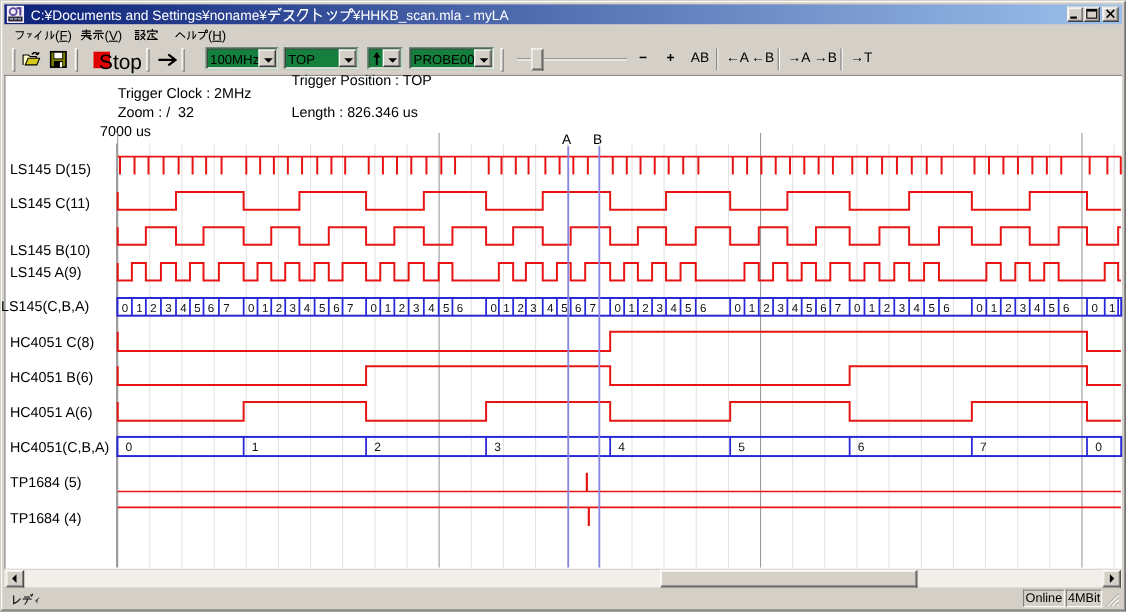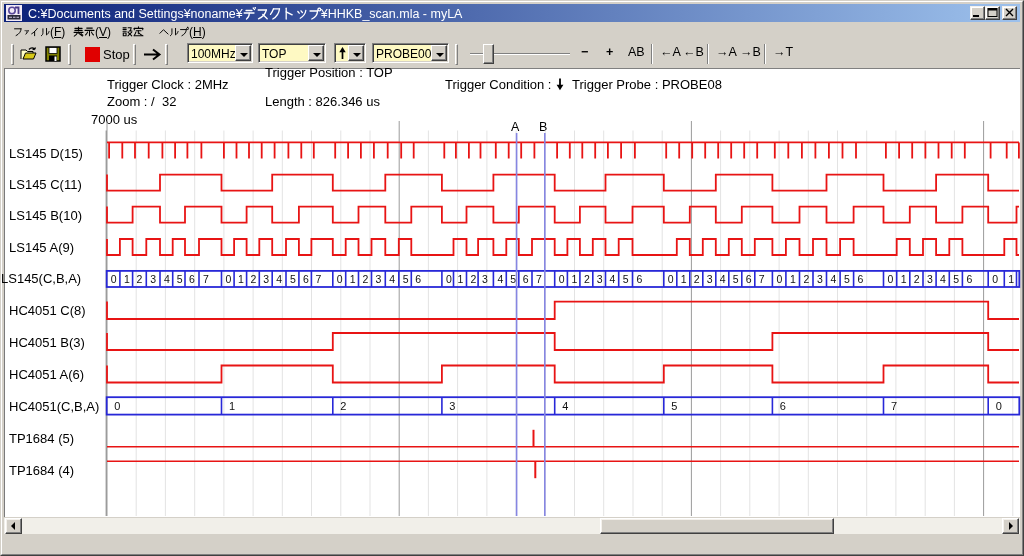--- a/index.html
+++ b/index.html
@@ -10,21 +10,21 @@
 #title{left:4px;top:4px;width:1016px;height:18px;background:linear-gradient(90deg,#0c2179,#9dc1ec);color:#fff;font-size:12.5px}
 #title .txt{position:absolute;left:24px;top:2.5px;white-space:nowrap;letter-spacing:0}
 .tbtn{position:absolute;top:2px;width:15px;height:14px;background:#d4d0c8;border:1px solid;border-color:#f4f1ec #404040 #404040 #f4f1ec;box-shadow:inset -1px -1px 0 #808080,inset 1px 1px 0 #fff}
 #menu{left:4px;top:23px;width:1016px;height:18px;background:#d4d0c8;font-size:12.5px;color:#000}
 #menu span.mi{position:absolute;top:2px}
 #tbar{left:4px;top:41px;width:1016px;height:27px;background:#d4d0c8}
 .sepv{position:absolute;top:3px;width:2px;height:20px;border-left:1px solid #808080;border-right:1px solid #fff}
 .grip{position:absolute;top:3px;width:3px;height:21px;border:1px solid;border-color:#fff #808080 #808080 #fff}
 #view{left:4px;top:68px;width:1016px;height:449px;background:#fff;border-top:1px solid #808080;border-left:1px solid #7a7a7a}
 .lab{position:absolute;font-size:13px;color:#000;white-space:nowrap}
-.combo{position:absolute;top:2px;height:20px;background:#fef9c3;border:1px solid;border-color:#808080 #fff #fff #808080;box-shadow:inset 1px 1px 0 #404040,inset -1px -1px 0 #d4d0c8;font-size:12px}
+.combo{position:absolute;top:2px;height:20px;background:#15803d;border:1px solid;border-color:#808080 #fff #fff #808080;box-shadow:inset 1px 1px 0 #404040,inset -1px -1px 0 #d4d0c8;font-size:12px}
 .combo .cf{position:absolute;left:3px;top:3px;color:#000;white-space:nowrap}
 .combo .cb{position:absolute;right:1px;top:1px;bottom:1px;width:16px;background:#d4d0c8;border:1px solid;border-color:#fff #404040 #404040 #fff;box-shadow:inset -1px -1px 0 #808080}
 .cb:after{content:"";position:absolute;left:4px;top:7px;border:4px solid transparent;border-top:4px solid #000}
 .zbtn{position:absolute;top:4px;font-size:12.5px;color:#000;white-space:nowrap}
 #sbar{left:4px;top:518px;width:1016px;height:16px;background:#f1efe9}
 .sbtn{position:absolute;top:0;width:17px;height:16px;background:#d4d0c8;border:1px solid;border-color:#fff #404040 #404040 #fff;box-shadow:inset -1px -1px 0 #808080,inset 1px 1px 0 #f4f1ec}
 #status{left:4px;top:535px;width:1016px;height:18px;background:#d4d0c8;font-size:12px}
 .spanel{position:absolute;top:1px;height:16px;border:1px solid;border-color:#808080 #fff #fff #808080;text-align:center;font-size:12px;color:#000}
 </style></head><body>
 <div id="win">
@@ -146,21 +146,21 @@
     <path d="M9,3.5 C11,1 14,1.5 14.5,3.5 M14.5,3.5 L15.5,1.5 M14.5,3.5 L12.5,3.2" stroke="#000" stroke-width="1.3" fill="none"></path>
   </svg>
   <svg class="abs" style="left:41px;top:5px" width="16" height="16" viewBox="0 0 16 16">
     <rect x="1" y="1" width="14" height="14" fill="#808000" stroke="#000" stroke-width="1.5"></rect>
     <rect x="4" y="1.5" width="8" height="6" fill="#fff" stroke="#000" stroke-width="0.8"></rect>
     <rect x="4" y="9.5" width="8" height="5.5" fill="#000"></rect>
     <rect x="9.5" y="10.5" width="2" height="4.5" fill="#fff"></rect>
   </svg>
   <div class="grip" style="left:64px"></div>
   <div class="abs" style="left:81px;top:6px;width:15px;height:15px;background:#e00000"></div>
-  <span class="abs" style="left:99px;top:6px;font-size:13px">Stop</span>
+  <span class="abs" style="left:86px;top:6px;font-size:19px">Stop</span>
   <div class="grip" style="left:129px"></div>
   <svg class="abs" style="left:139px;top:7px" width="20" height="13" viewBox="0 0 20 13">
         <path d="M1,6.5 H16 M10,1.5 L16.5,6.5 L10,11.5" stroke="#000" stroke-width="2" fill="none"></path>
       </svg>
   <div class="grip" style="left:161px"></div>
   <div class="combo" style="left:183px;width:66px">
         <span class="cf">100MHz</span>
         <span class="cb"></span>
       </div>
   <div class="combo" style="left:254px;width:68px">
@@ -191,37 +191,33 @@
   <span class="zbtn" style="left:712px">→A</span>
   <span class="zbtn" style="left:736px">→B</span>
   <div class="sepv" style="left:760px"></div>
   <span class="zbtn" style="left:769px">→T</span>
  </div>
 
  <div class="abs" id="view"></div>
 
  <span class="lab" style="left:107px;top:77px">Trigger Clock : 2MHz</span>
  <span class="lab" style="left:265px;top:65px">Trigger Position : TOP</span>
- <span class="lab" style="left:445px;top:77px">Trigger Condition : <svg width="10" height="13" viewBox="0 0 10 13" style="vertical-align:-2px">
-        <path d="M5,0.5 V8" stroke="#000" stroke-width="1.8"></path>
-        <path d="M1.6,6.8 L5,12.3 L8.4,6.8 Z" fill="#000"></path>
-      </svg>&nbsp; Trigger Probe : PROBE08</span>
  <span class="lab" style="left:107px;top:94px">Zoom : /&nbsp; 32</span>
  <span class="lab" style="left:265px;top:94px">Length : 826.346 us</span>
  <span class="lab" style="left:91px;top:112px">7000 us</span>
  <span class="lab" style="left:511px;top:120px;font-size:12.5px">A</span>
  <span class="lab" style="left:539px;top:120px;font-size:12.5px">B</span>
 
  <span class="lab" style="left:9px;top:146px">LS145 D(15)</span>
  <span class="lab" style="left:9px;top:177px">LS145 C(11)</span>
- <span class="lab" style="left:9px;top:208px">LS145 B(10)</span>
+ <span class="lab" style="left:9px;top:220px">LS145 B(10)</span>
  <span class="lab" style="left:9px;top:240px">LS145 A(9)</span>
  <span class="lab" style="left:1px;top:271px">LS145(C,B,A)</span>
  <span class="lab" style="left:9px;top:303px">HC4051 C(8)</span>
- <span class="lab" style="left:9px;top:335px">HC4051 B(3)</span>
+ <span class="lab" style="left:9px;top:335px">HC4051 B(6)</span>
  <span class="lab" style="left:9px;top:367px">HC4051 A(6)</span>
  <span class="lab" style="left:9px;top:399px">HC4051(C,B,A)</span>
  <span class="lab" style="left:9px;top:431px">TP1684 (5)</span>
  <span class="lab" style="left:9px;top:463px">TP1684 (4)</span>
  <svg width="1024" height="556" viewBox="0 0 1024 556" style="position:absolute;left:0;top:0">
       <path d="M136.2,130.5 V516 M165.4,130.5 V516 M194.7,130.5 V516 M223.9,130.5 V516 M253.1,130.5 V516 M282.3,130.5 V516 M311.5,130.5 V516 M340.8,130.5 V516 M370.0,130.5 V516 M428.4,130.5 V516 M457.6,130.5 V516 M486.9,130.5 V516 M516.1,130.5 V516 M545.3,130.5 V516 M574.5,130.5 V516 M603.7,130.5 V516 M633.0,130.5 V516 M662.2,130.5 V516 M720.6,130.5 V516 M749.8,130.5 V516 M779.1,130.5 V516 M808.3,130.5 V516 M837.5,130.5 V516 M866.7,130.5 V516 M895.9,130.5 V516 M925.2,130.5 V516 M954.4,130.5 V516 M1012.8,130.5 V516" stroke="#e3e3e3" stroke-width="1" fill="none"></path>
       <path d="M107.0,121 V516 M399.2,121 V516 M691.4,121 V516 M983.6,121 V516" stroke="#9b9b9b" stroke-width="1" fill="none"></path>
       <path d="M106.2,130.5 V516" stroke="#8a8a8a" stroke-width="1.1" fill="none"></path>
       <path d="M107.0,142.4 H1019.0" stroke="#e81414" stroke-width="1.6" fill="none"></path>
       <path d="M109.1,142.4 V158.6 M122.3,142.4 V158.6 M135.0,142.4 V158.6 M148.7,142.4 V158.6 M162.4,142.4 V158.6 M175.1,142.4 V158.6 M187.4,142.4 V158.6 M201.4,142.4 V158.6 M223.9,142.4 V158.6 M236.5,142.4 V158.6 M249.0,142.4 V158.6 M261.7,142.4 V158.6 M274.6,142.4 V158.6 M288.4,142.4 V158.6 M301.3,142.4 V158.6 M313.8,142.4 V158.6 M335.2,142.4 V158.6 M348.1,142.4 V158.6 M360.9,142.4 V158.6 M373.9,142.4 V158.6 M387.7,142.4 V158.6 M401.2,142.4 V158.6 M413.7,142.4 V158.6 M444.3,142.4 V158.6 M455.9,142.4 V158.6 M468.9,142.4 V158.6 M480.5,142.4 V158.6 M495.8,142.4 V158.6 M508.7,142.4 V158.6 M521.2,142.4 V158.6 M534.4,142.4 V158.6 M557.1,142.4 V158.6 M569.8,142.4 V158.6 M582.3,142.4 V158.6 M595.2,142.4 V158.6 M607.9,142.4 V158.6 M621.1,142.4 V158.6 M634.9,142.4 V158.6 M666.2,142.4 V158.6 M679.2,142.4 V158.6 M692.2,142.4 V158.6 M705.2,142.4 V158.6 M718.2,142.4 V158.6 M731.2,142.4 V158.6 M744.2,142.4 V158.6 M757.2,142.4 V158.6 M774.8,142.4 V158.6 M788.3,142.4 V158.6 M801.9,142.4 V158.6 M815.4,142.4 V158.6 M828.9,142.4 V158.6 M842.5,142.4 V158.6 M856.0,142.4 V158.6 M885.9,142.4 V158.6 M899.1,142.4 V158.6 M912.2,142.4 V158.6 M925.4,142.4 V158.6 M938.5,142.4 V158.6 M951.7,142.4 V158.6 M964.8,142.4 V158.6 M990.6,142.4 V158.6 M1006.7,142.4 V158.6 M1018.9,142.4 V158.6" stroke="#e81414" stroke-width="1.8" fill="none"></path>
@@ -321,12 +317,32 @@
  <div class="abs" id="sbar">
   <div class="sbtn" style="left:1px"><svg width="15" height="14" viewBox="0 0 15 14">
           <path d="M9,3 L5,7 L9,11 Z" fill="#000"></path>
         </svg></div>
   <div class="sbtn" style="right:1px"><svg width="15" height="14" viewBox="0 0 15 14">
           <path d="M6,3 L10,7 L6,11 Z" fill="#000"></path>
         </svg></div>
   <div class="abs" style="left:596px;top:0;width:234px;height:16px;background:#d4d0c8;border:1px solid;border-color:#fff #404040 #404040 #fff;box-shadow:inset -1px -1px 0 #808080,inset 1px 1px 0 #f4f1ec"></div>
  </div>
 
+ <div class="abs" id="status">
+  <span class="abs" style="left:6px;top:3px"><svg width="10" height="12" viewBox="0 0 13 13" style="vertical-align:-2px">
+          <path d="M3.2,2 V11.6 C5.8,10.6 8.8,8.4 10.8,5.8" stroke="#000" stroke-width="1.25" fill="none" stroke-linecap="round"></path>
+        </svg><svg width="10" height="12" viewBox="0 0 13 13" style="vertical-align:-2px">
+          <path d="M3,3.5 H9" stroke="#000" stroke-width="1.25" fill="none" stroke-linecap="round"></path>
+          <path d="M1.2,6 H11" stroke="#000" stroke-width="1.25" fill="none" stroke-linecap="round"></path>
+          <path d="M6.3,6.2 C6.3,8.5 5.5,10.5 3.5,12" stroke="#000" stroke-width="1.25" fill="none" stroke-linecap="round"></path>
+          <path d="M10.2,1 L11.6,2.6" stroke="#000" stroke-width="1.25" fill="none" stroke-linecap="round"></path>
+          <path d="M12,0.2 L13,1.4" stroke="#000" stroke-width="1.25" fill="none" stroke-linecap="round"></path>
+        </svg><svg width="7" height="12" viewBox="0 0 13 13" style="vertical-align:-2px">
+          <path d="M9.8,4 C8.2,6.2 6.2,8 4,9.3" stroke="#000" stroke-width="1.25" fill="none" stroke-linecap="round"></path>
+          <path d="M6.8,7 V11.5" stroke="#000" stroke-width="1.25" fill="none" stroke-linecap="round"></path>
+        </svg></span>
+  <div class="spanel" style="left:926px;width:38px;line-height:14px;font-size:11.5px">Online</div>
+  <div class="spanel" style="left:965px;width:33px;line-height:14px;font-size:11.5px">4MBit</div>
+  <svg class="abs" style="right:2px;top:4px" width="13" height="13" viewBox="0 0 13 13">
+        <path d="M12,1 L1,12 M12,5 L5,12 M12,9 L9,12" stroke="#a8a4a0" stroke-width="1.2"></path>
+        <path d="M12,2 L2,12 M12,6 L6,12 M12,10 L10,12" stroke="#fff" stroke-width="1"></path>
+      </svg>
+ </div>
 </div>
 </body></html>

